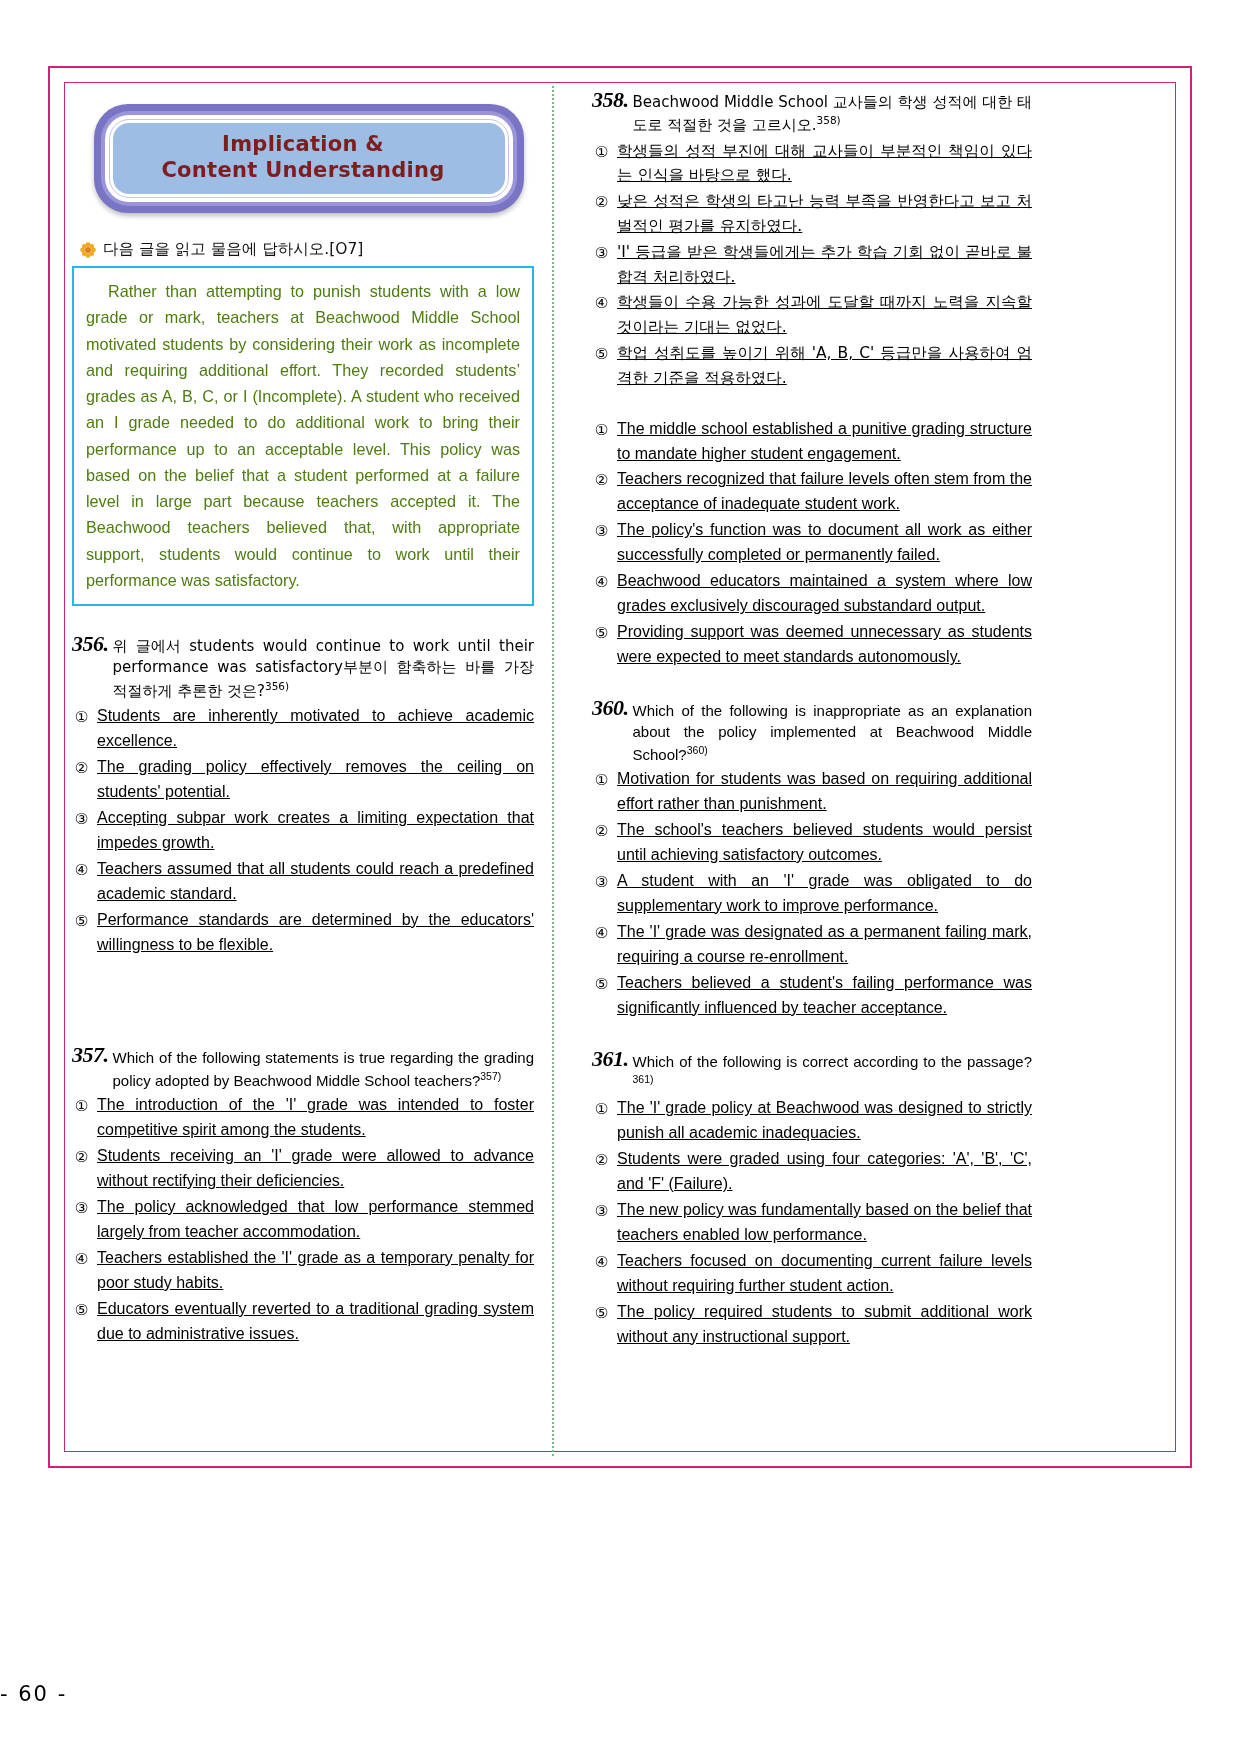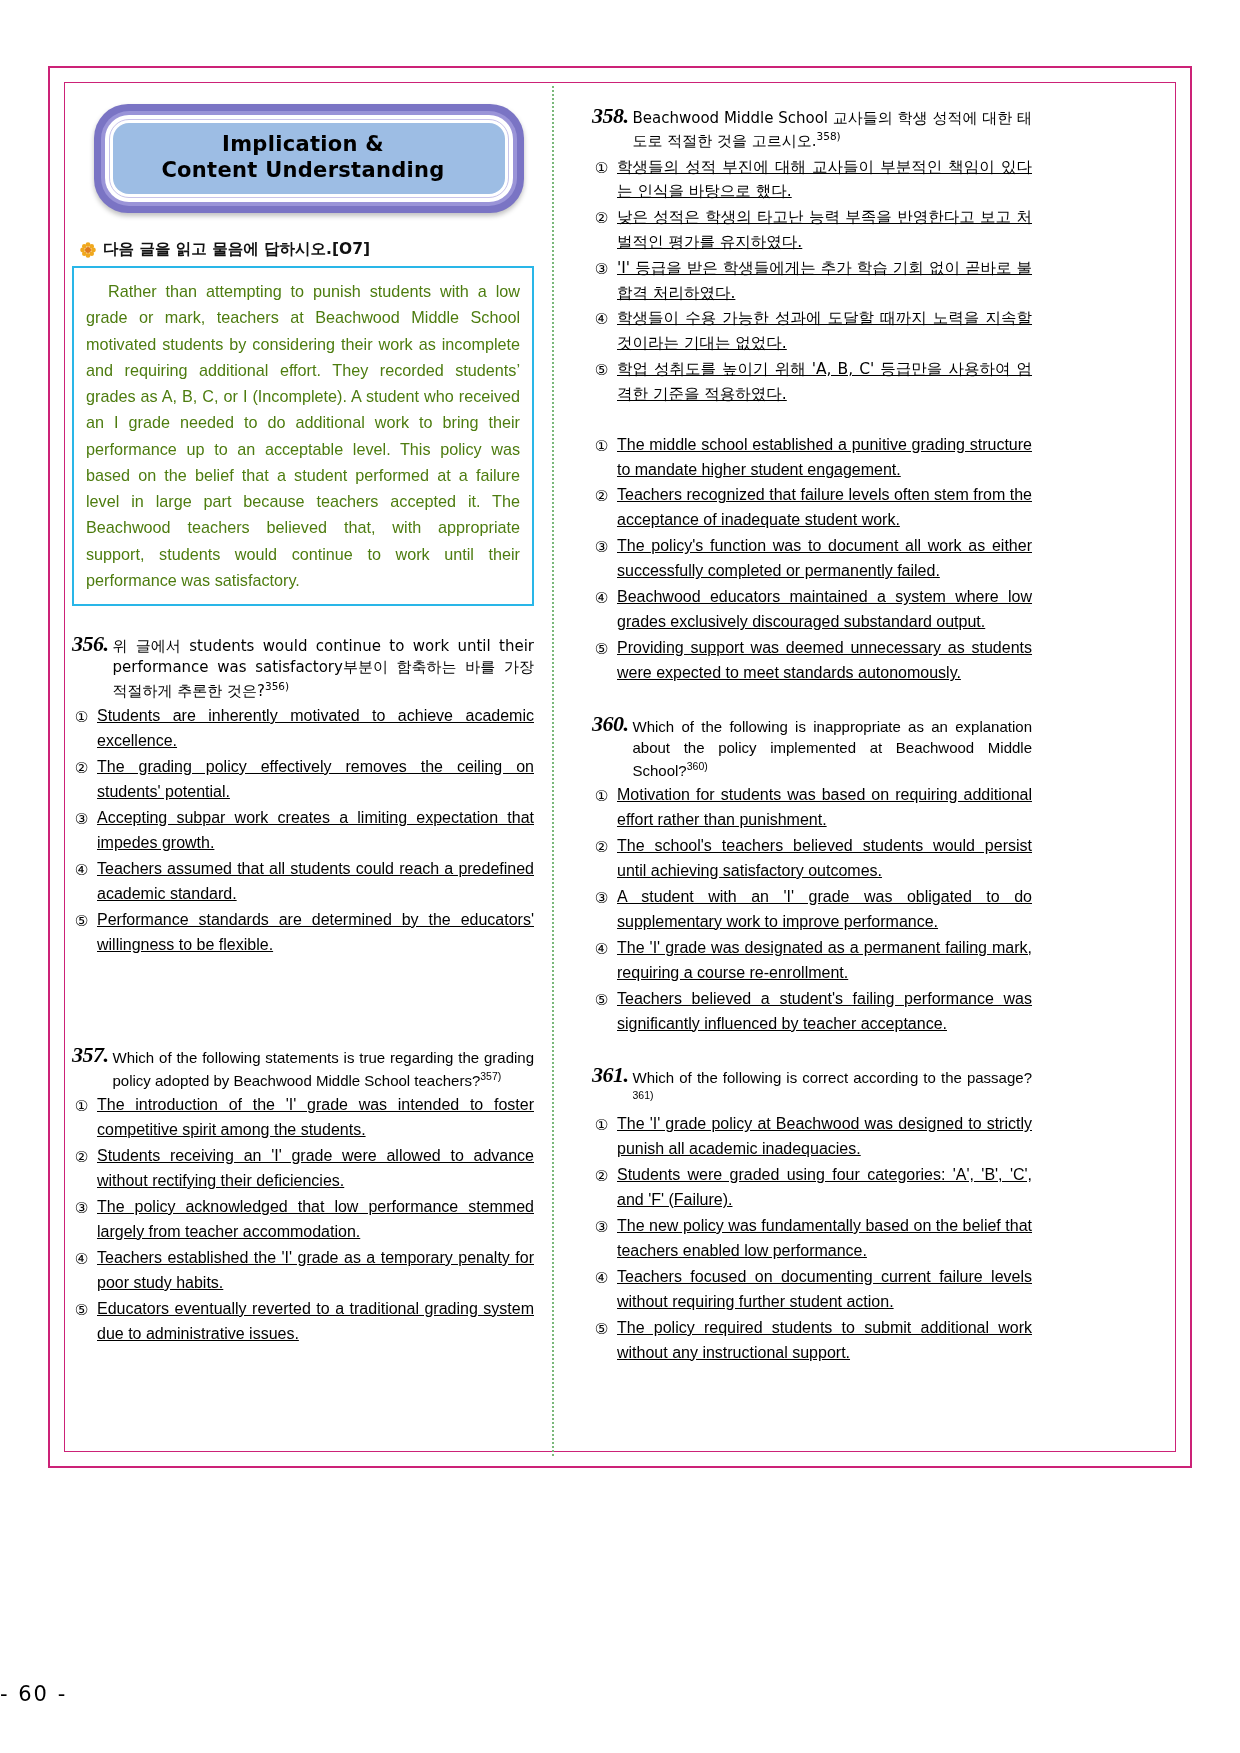--- a/index.html
+++ b/index.html
@@ -76,33 +76,33 @@
     background: #ffffff;
     border: 1px solid #c9c4ea;
     border-radius: 20px;
     padding: 3px;
   }
   .banner-core {
     background: #9dbde4;
     border-radius: 16px;
     padding: 9px 20px 11px 8px;
     text-align: center;
-    color: #000000;
+    color: #7f1d1d;
     font-family: "DejaVu Sans", sans-serif;
     font-size: 21px;
     font-weight: bold;
     line-height: 1.22;
     letter-spacing: 0.3px;
   }
 
   
   .instruction {
     margin: 26px 0 6px 8px;
     font-size: 15.5px;
-    font-weight: bold;
+    font-weight: normal;
     color: #111;
     display: flex;
     align-items: center;
     gap: 7px;
   }
   .flower-icon {
     width: 16px; height: 16px;
     flex: 0 0 auto;
     display: inline-block;
   }
@@ -302,21 +302,21 @@
             <span class="opt-mark">⑤</span>
             <span class="opt-text">Educators eventually reverted to a traditional grading system due to administrative issues.</span>
           </li>
       </ul>
     </div>
 
   </div>
 
   <div class="col col-right">
 
-    <div class="q-block" style="margin-top:18px">
+    <div class="q-block" style="margin-top:2px">
       <div class="q-head">
         <span class="q-num">358.</span>
         <span class="q-stem ko"><span>Beachwood Middle School 교사들의 학생 성적에 대한 태도로 적절한 것을 고르시오.</span><span class="sup">358)</span></span>
       </div>
       <ul class="opts">
         <li class="opt">
             <span class="opt-mark">①</span>
             <span class="opt-text ko">학생들의 성적 부진에 대해 교사들이 부분적인 책임이 있다는 인식을 바탕으로 했다.</span>
           </li>
         <li class="opt">

